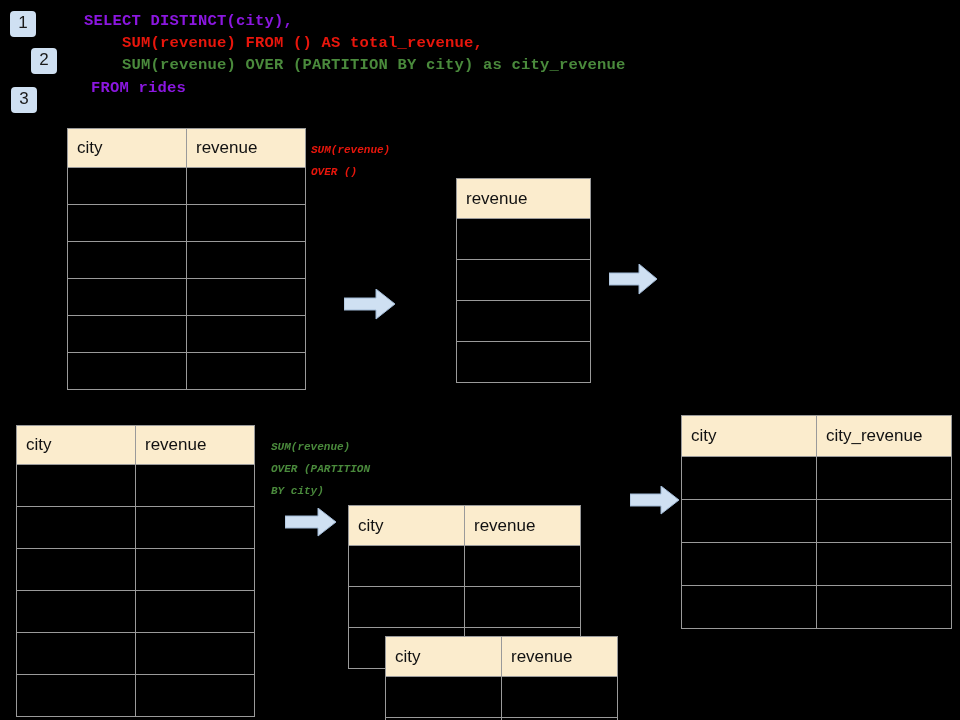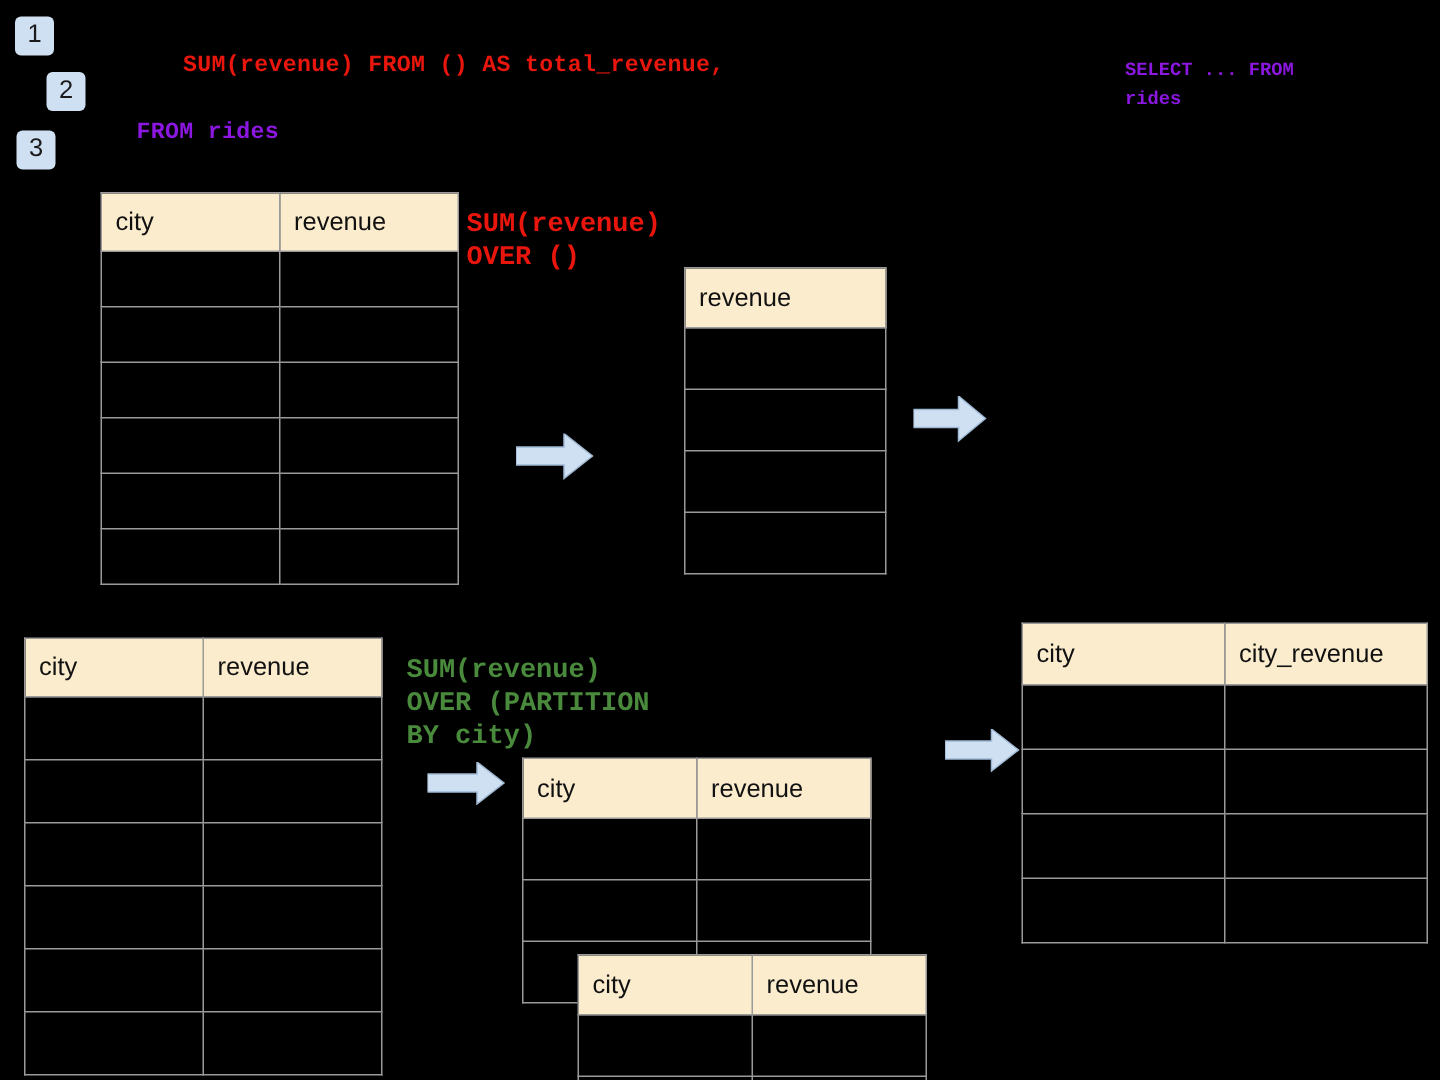--- a/index.html
+++ b/index.html
@@ -46,24 +46,25 @@
     font-size:12.5px;
     line-height:19px;
     white-space:pre;
     font-weight:bold;
   }
   .annot-purple{color:#8b17e0;}
 
   .label-code{
     position:absolute;
     font-family:"Liberation Mono", monospace;
-    font-size:18px;
+    font-size:11px;
     line-height:22px;
     white-space:pre;
     font-weight:bold;
+    font-style:italic;
   }
   .label-red{color:#e8160c;}
   .label-green{color:#4a8a3c;}
 
   
   .tbl{
     position:absolute;
     border-collapse:collapse;
     table-layout:fixed;
     background:#000;
@@ -88,25 +89,25 @@
 </style>
 </head>
 <body>
 
 <div class="stage">
 
   <div class="badge" style="left:10px;top:11px;">1</div>
   <div class="badge" style="left:31px;top:48px;">2</div>
   <div class="badge" style="left:11px;top:87px;">3</div>
 
+  <div class="sql sql-purple" style="left:84px;top:11px;">SELECT DISTINCT(city),</div>
   <div class="sql sql-red" style="left:84px;top:33px;">    SUM(revenue) FROM () AS total_revenue,</div>
+  <div class="sql sql-green" style="left:84px;top:55px;">    SUM(revenue) OVER (PARTITION BY city) as city_revenue</div>
   <div class="sql sql-purple" style="left:72px;top:78px;">  FROM rides</div>
 
-  <div class="annot annot-purple" style="left:750px;top:38px;">SELECT ... FROM
-rides</div>
 
   <table class="tbl" style="left:67px;top:128px;width:238px;">
     <colgroup>
         <col style="width:119px">
         <col style="width:119px">
       </colgroup>
     <tbody>
       <tr>
         <td class="hd" style="height:38px;">city</td>
         <td class="hd" style="height:38px;">revenue</td>

